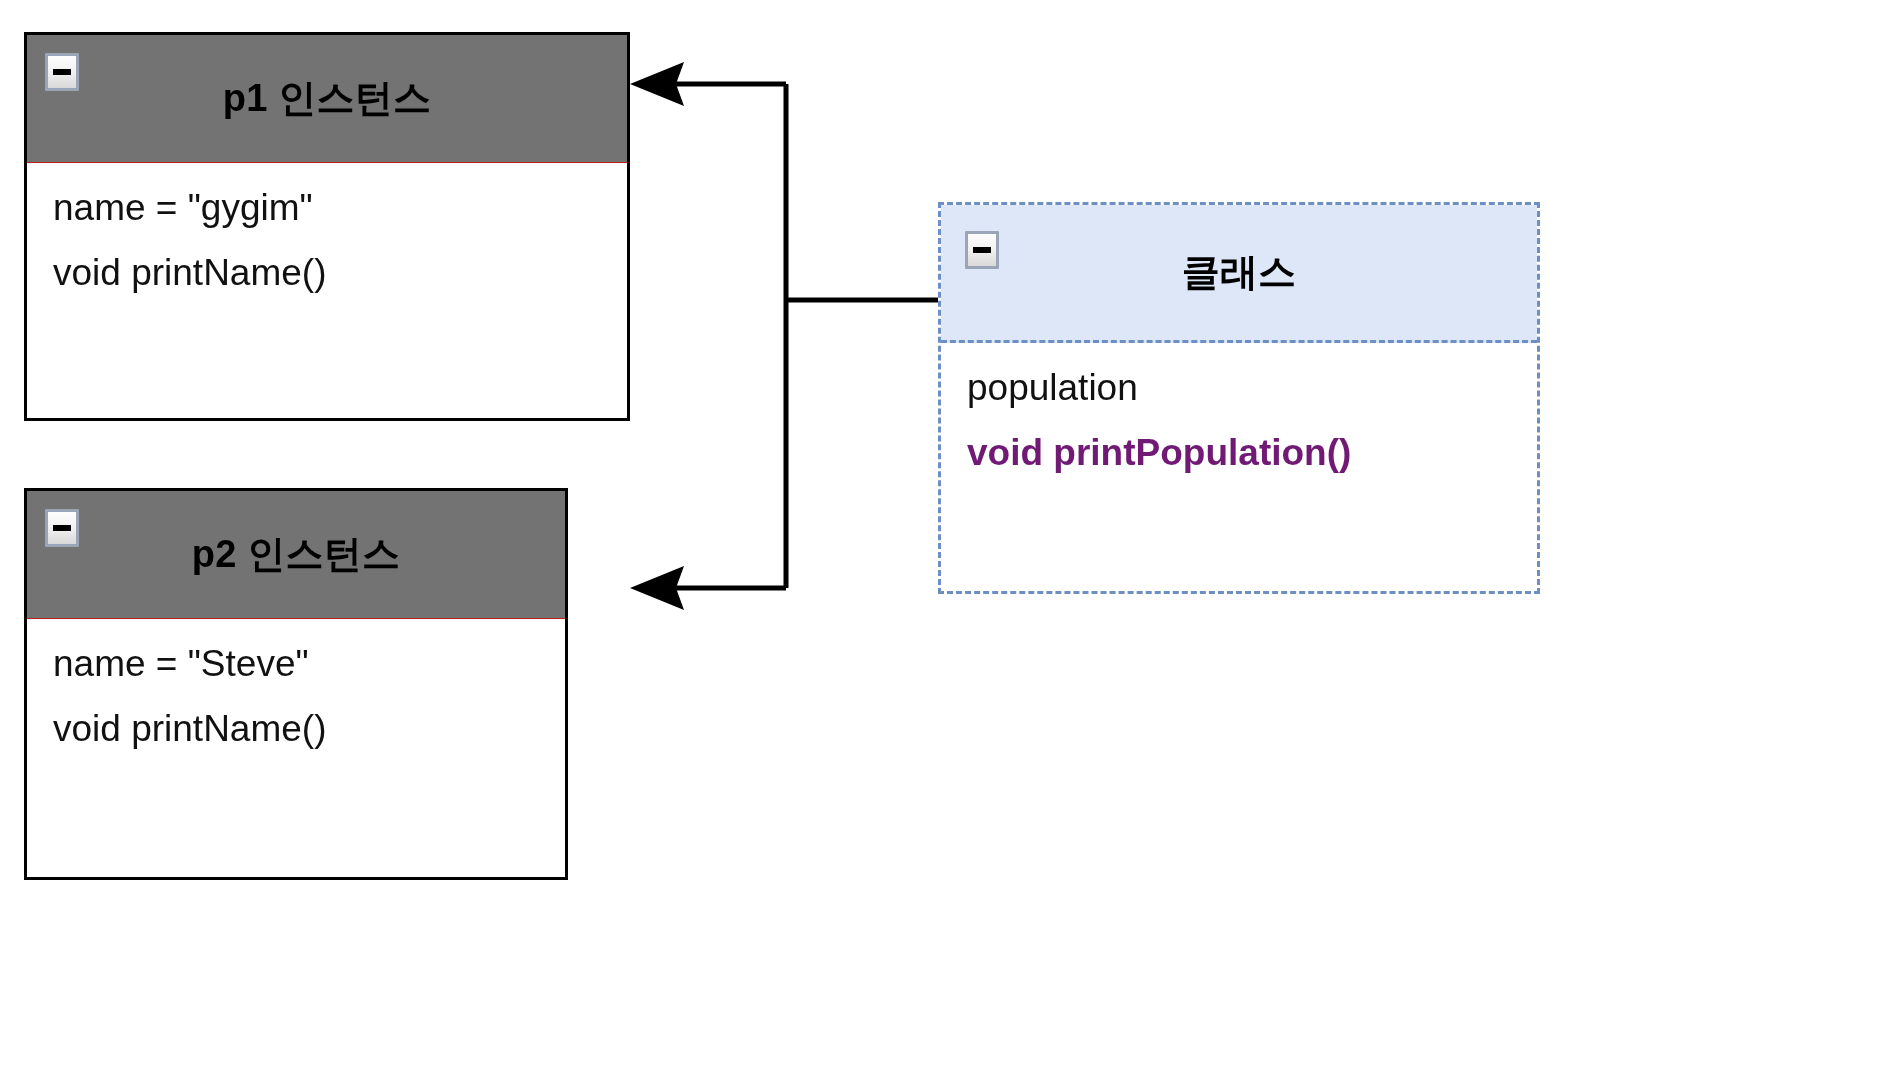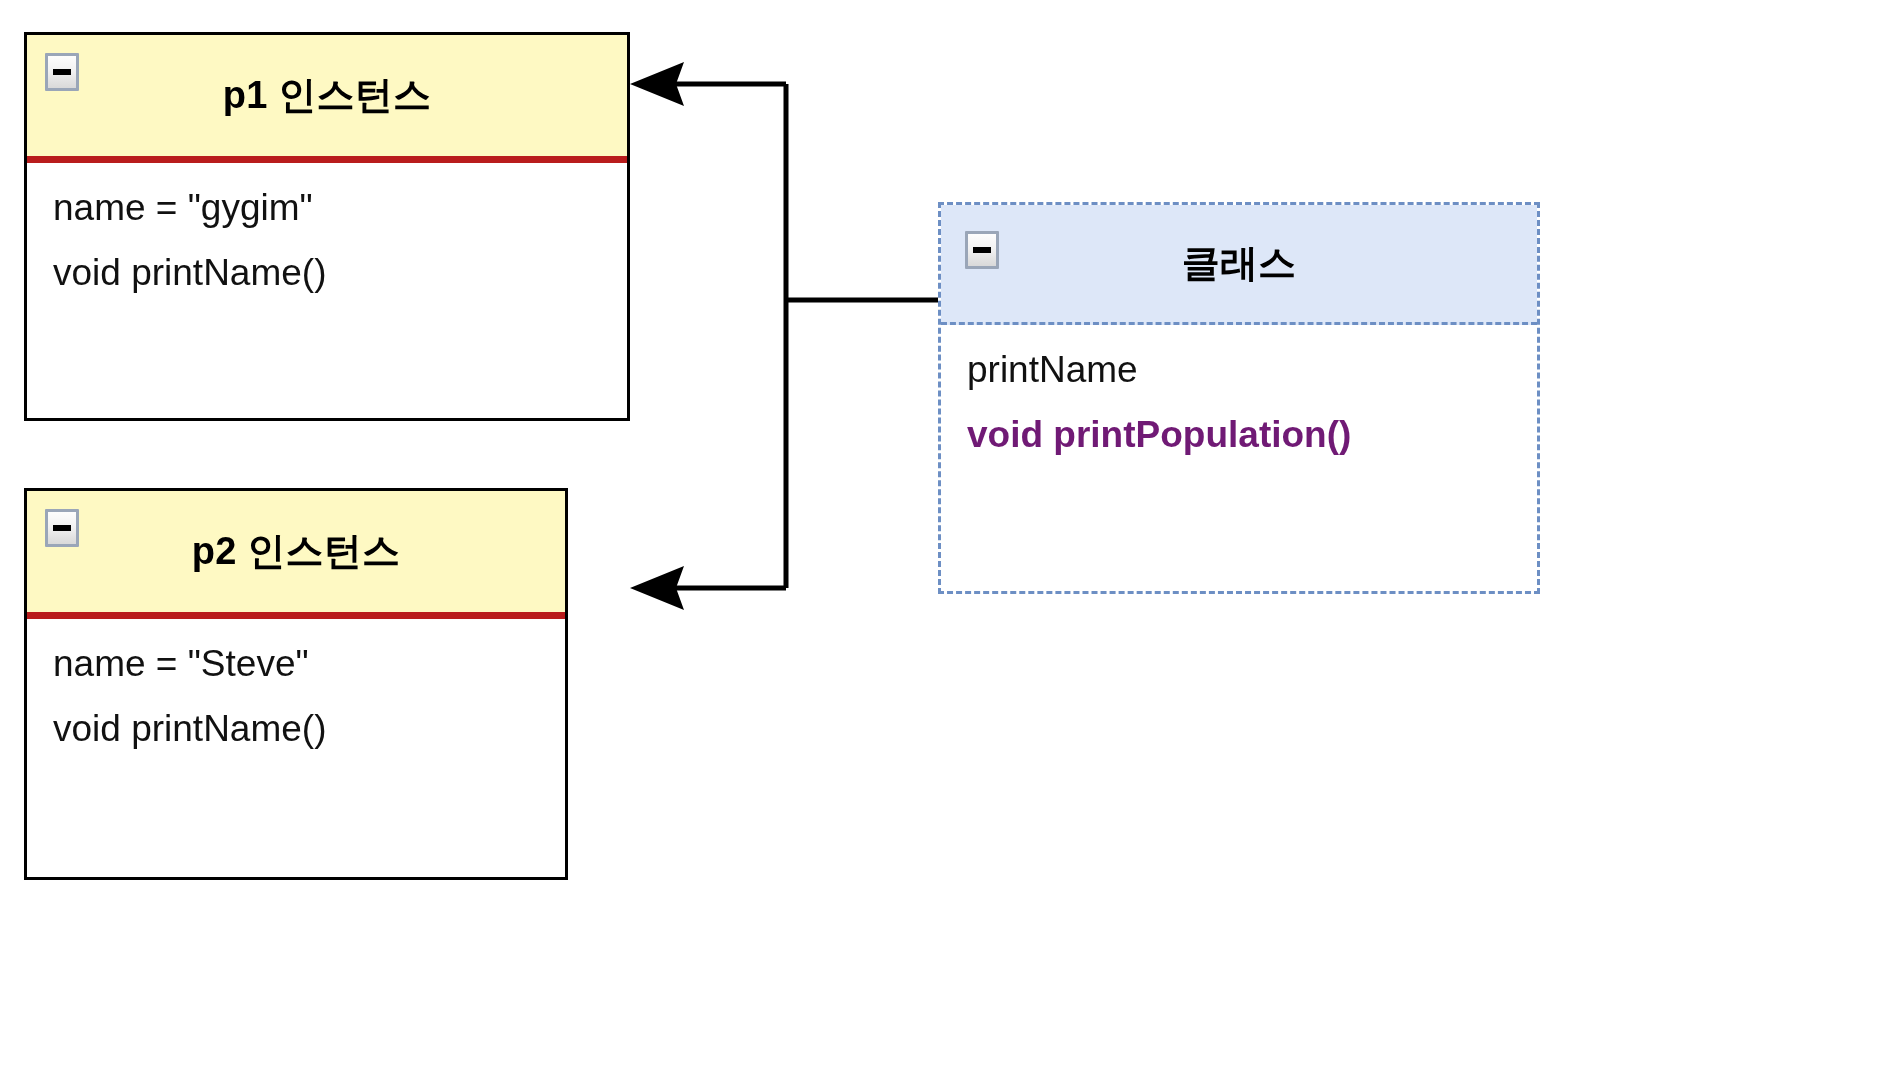--- a/index.html
+++ b/index.html
@@ -52,22 +52,22 @@
   .box-header {
     position: relative;
     box-sizing: border-box;
     display: flex;
     align-items: center;
     justify-content: center;
     width: 100%;
   }
 
   .uml-box.solid > .box-header {
-    border-bottom: 7px solid #b91c1c;
-    background: #fef9c3;
+    border-bottom: 1px solid #b91c1c;
+    background: #737373;
     justify-content: center;
   }
 
   .uml-box.dashed > .box-header {
     border-bottom: 3px dashed #6d8fc4;
     background: #dde7f8;
   }
 
   .box-title {
     font-size: 38px;
@@ -140,21 +140,21 @@
     height: 392px;
   }
   #box-p2 > .box-header { height: 128px; }
 
   #box-class {
     left: 938px;
     top: 202px;
     width: 602px;
     height: 392px;
   }
-  #box-class > .box-header { height: 120px; }
+  #box-class > .box-header { height: 138px; }
   #box-class > .box-header > .collapse-icon {
     left: 24px;
     top: 26px;
   }
 </style>
 </head>
 <body>
 
 <div id="canvas">
 
@@ -200,18 +200,18 @@
   </div>
 
   <div class="uml-box dashed" id="box-class">
     <div class="box-header">
       <span class="collapse-icon">
         <span class="bar"></span>
       </span>
       <span class="box-title">클래스</span>
     </div>
     <div class="box-body">
-      <span class="member-line">printName</span>
+      <span class="member-line">population</span>
       <span class="member-line gap-top emphasis">void printPopulation()</span>
     </div>
   </div>
 
 </div>
 
 </body></html>

